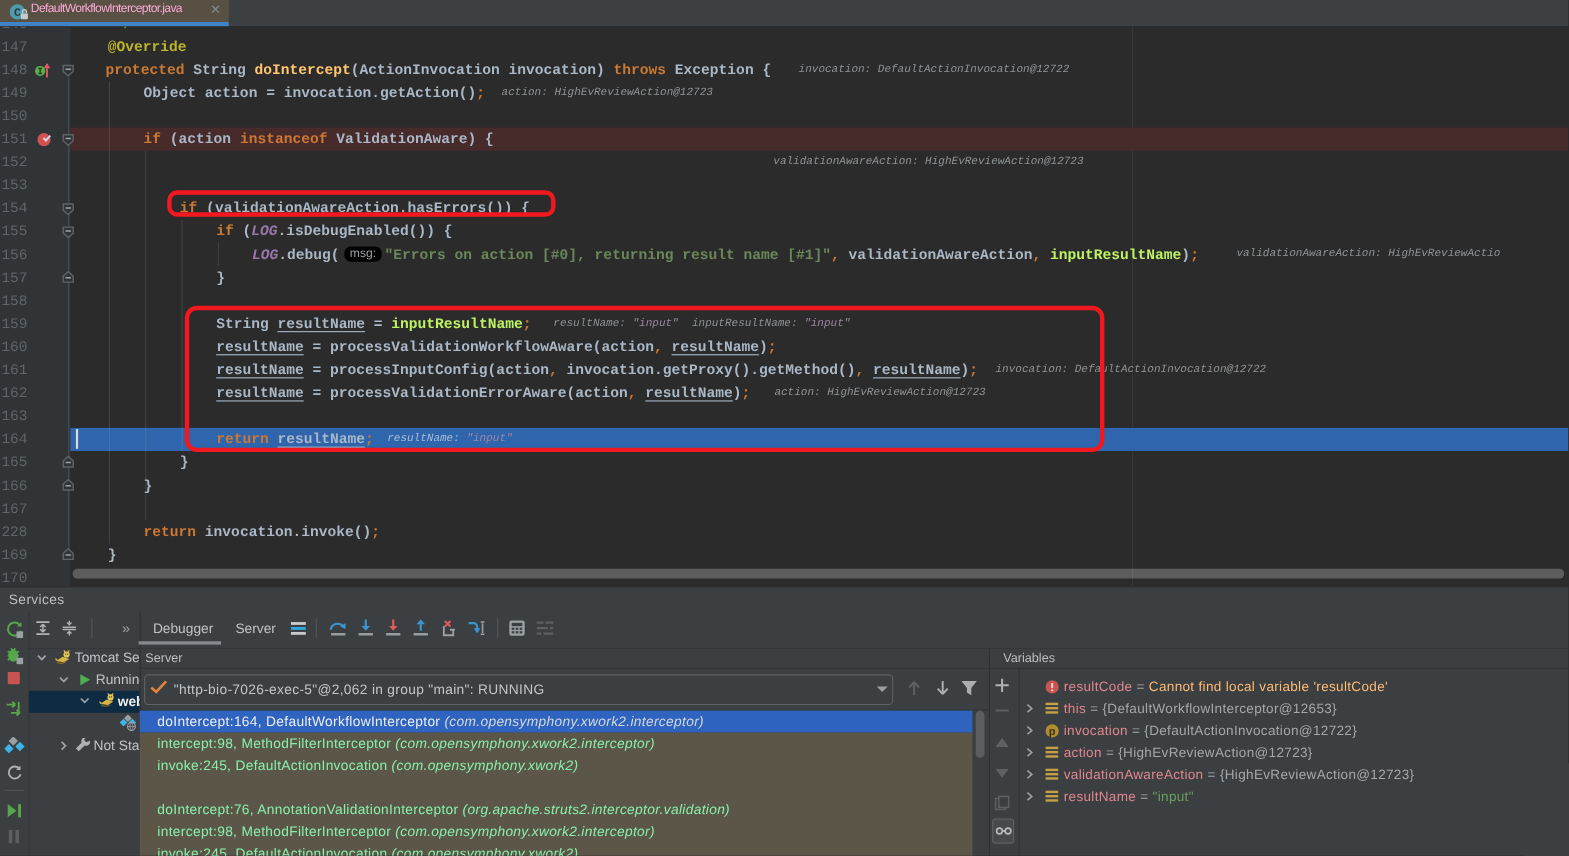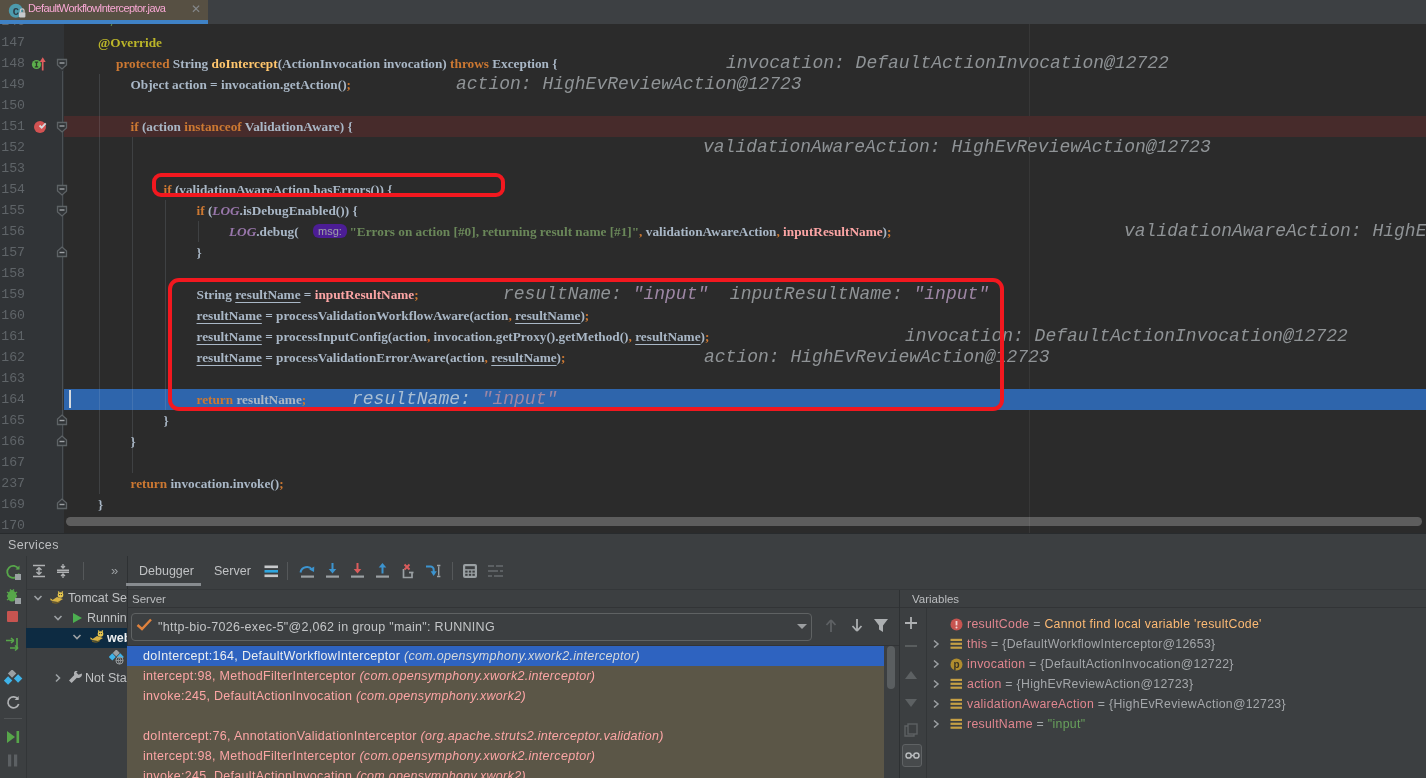--- a/index.html
+++ b/index.html
@@ -8,47 +8,47 @@
 #topbar{position:absolute;left:0;top:0;width:1426px;height:24px;background:#3d4043}
 #tab{position:absolute;left:0;top:0;width:208px;height:20px;background:#575043}
 #tabline{position:absolute;left:0;top:20px;width:208px;height:4px;background:#3f82c6}
 #tabtxt{position:absolute;left:28px;top:2px;font-size:11px;color:#f9a8d4;letter-spacing:-0.57px}
 #tabx{position:absolute;left:191px;top:2px;font-size:12px;color:#85888b}
 
 #ed{position:absolute;left:0;top:24px;width:1426px;height:509px;background:#2b2b2b;overflow:hidden}
 #gut{position:absolute;left:0;top:0;width:64px;height:509px;background:#313437}
 .ln{position:absolute;left:0;width:25px;text-align:right;font-family:"Liberation Mono",monospace;
     font-size:13.2px;line-height:21px;color:#5f6468;}
-.cl{position:absolute;font-family:Liberation Serif, serif;font-size:13.27px;line-height:21px;
+.cl{position:absolute;font-family:Liberation Mono, monospace;font-size:13.27px;line-height:21px;
     font-weight:bold;white-space:pre;color:#a9b7c6}
-.h{position:absolute;font-family:"Liberation Mono",monospace;font-size:18px;line-height:21px;
+.h{position:absolute;font-family:"Liberation Mono",monospace;font-size:10px;line-height:21px;
    font-style:italic;white-space:pre;color:#8f9396}
 .hv{color:#9e87a5}
 .k{color:#cc7832}.sc{color:#cc7832}.an{color:#bbb529}.fn{color:#ffc66d}
-.fld{color:#fca5a5}.fi{color:#9876aa;font-style:italic}.s{color:#6a8759}.cm{color:#629755}
+.fld{color:#bef264}.fi{color:#9876aa;font-style:italic}.s{color:#6a8759}.cm{color:#629755}
 .u{text-decoration:underline;text-underline-offset:3px;text-decoration-thickness:1px}
 .guide{position:absolute;width:1px;background:rgba(190,205,220,0.14)}
 #mline{position:absolute;left:1029px;top:0;width:1px;height:509px;background:rgba(255,255,255,0.06)}
 #bprow{position:absolute;left:64px;width:1362px;height:21px;background:#472b2b}
 #exrow{position:absolute;left:64px;width:1362px;height:21px;background:#2e65ac}
 #foldline{position:absolute;left:62px;width:1px;background:#4b5054}
 .rrect{position:absolute;border:4px solid #f2181f}
 #caret{position:absolute;width:2px;height:18px;background:#d8dbde}
 #hsb{position:absolute;left:66px;top:493px;width:1356px;height:9px;border-radius:4.5px;background:rgba(255,255,255,0.24)}
-#chip{position:absolute;background:#4c1d95;border-radius:6px;color:#9ea2a5;
+#chip{position:absolute;background:#000000;border-radius:6px;color:#9ea2a5;
       font-size:11px;line-height:14px;padding:0 5px;font-family:"Liberation Sans",sans-serif}
 
 #svc{position:absolute;left:0;top:533px;width:1426px;height:245px;background:#3c3f41;font-family:"Liberation Sans",sans-serif}
 #svc .lbl{position:absolute;color:#bcbec0;font-size:11.5px;line-height:14px}
 .vline{position:absolute;width:1px;background:#2e3133}
 .tsep{position:absolute;width:1px;background:#55585a}
 .row{position:absolute;font-size:12.5px;line-height:20px;white-space:pre}
 #fselrow{position:absolute;left:127px;top:113px;width:757px;height:20px;background:#2e63c0}
 #folive{position:absolute;left:127px;top:133px;width:757px;height:112px;background:#5b5647}
-.frow{position:absolute;left:143px;color:#fca5a5;font-size:12.5px;letter-spacing:0.3px;line-height:20px;white-space:pre}
+.frow{position:absolute;left:143px;color:#86efac;font-size:12.5px;letter-spacing:0.3px;line-height:20px;white-space:pre}
 .frow i{font-style:italic}
 #fsb{position:absolute;left:887px;top:113px;width:8px;height:43px;border-radius:4px;background:#5a5e60}
 #ddbox{position:absolute;left:131px;top:80px;width:681px;height:28px;border:1px solid #5f6263;border-radius:4px}
 #ddtxt{position:absolute;left:158px;top:84px;font-size:12.5px;letter-spacing:0.29px;color:#c3c5c7;line-height:20px;white-space:pre}
 #dbul{position:absolute;left:126px;top:50px;width:75px;height:3px;background:#878b8f}
 .vname{color:#e0868f}.vval{color:#a4a7aa}.verr{color:#fdba74}.vstr{color:#68a05c}
 .vrow{position:absolute;font-size:12.3px;letter-spacing:0.3px;line-height:20px;white-space:pre;color:#a4a7aa}
 #wbox{position:absolute;left:902px;top:211px;width:20px;height:23px;background:#474a4c;border:1px solid #5f6264;border-radius:3px}
 </style></head>
 <body>
@@ -91,26 +91,26 @@
 <div class="ln" style="top:238.5px">158</div>
 <div class="ln" style="top:259.5px">159</div>
 <div class="ln" style="top:280.5px">160</div>
 <div class="ln" style="top:301.5px">161</div>
 <div class="ln" style="top:322.5px">162</div>
 <div class="ln" style="top:343.5px">163</div>
 <div class="ln" style="top:364.5px">164</div>
 <div class="ln" style="top:385.5px">165</div>
 <div class="ln" style="top:406.5px">166</div>
 <div class="ln" style="top:427.5px">167</div>
-<div class="ln" style="top:448.5px">237</div>
+<div class="ln" style="top:448.5px">228</div>
 <div class="ln" style="top:469.5px">169</div>
 <div class="ln" style="top:490.5px">170</div>
 <div class="cl" style="left:104px;top:-13.5px"><span class="cm">*/</span></div>
 <div class="cl" style="left:98px;top:7.5px"><span class="an">@Override</span></div>
-<div class="cl" style="left:116px;top:28.5px"><span class="k">protected</span> String <span class="fn">doIntercept</span>(ActionInvocation invocation) <span class="k">throws</span> Exception {</div>
+<div class="cl" style="left:96px;top:28.5px"><span class="k">protected</span> String <span class="fn">doIntercept</span>(ActionInvocation invocation) <span class="k">throws</span> Exception {</div>
 <div class="cl" style="left:130.5px;top:49.5px">Object action = invocation.getAction()<span class="sc">;</span></div>
 <div class="cl" style="left:130.5px;top:91.5px"><span class="k">if</span> (action <span class="k">instanceof</span> ValidationAware) {</div>
 <div class="cl" style="left:163.5px;top:154.5px"><span class="k">if</span> (validationAwareAction.hasErrors()) {</div>
 <div class="cl" style="left:196.5px;top:175.5px"><span class="k">if</span> (<span class="fi">LOG</span>.isDebugEnabled()) {</div>
 <div class="cl" style="left:229px;top:196.5px"><span class="fi">LOG</span>.debug(</div>
 <div class="cl" style="left:349.5px;top:196.5px"><span class="s">"Errors on action [#0], returning result name [#1]"</span><span class="sc">,</span> validationAwareAction<span class="sc">,</span> <span class="fld">inputResultName</span>)<span class="sc">;</span></div>
 <div class="cl" style="left:196.5px;top:217.5px">}</div>
 <div class="cl" style="left:196.5px;top:259.5px">String <span class="u">resultName</span> = <span class="fld">inputResultName</span><span class="sc">;</span></div>
 <div class="cl" style="left:196.5px;top:301.5px"><span class="u">resultName</span> = processInputConfig(action<span class="sc">,</span> invocation.getProxy().getMethod()<span class="sc">,</span> <span class="u">resultName</span>)<span class="sc">;</span></div>
 <div class="cl" style="left:196.5px;top:280.5px"><span class="u">resultName</span> = processValidationWorkflowAware(action<span class="sc">,</span> <span class="u">resultName</span>)<span class="sc">;</span></div>

